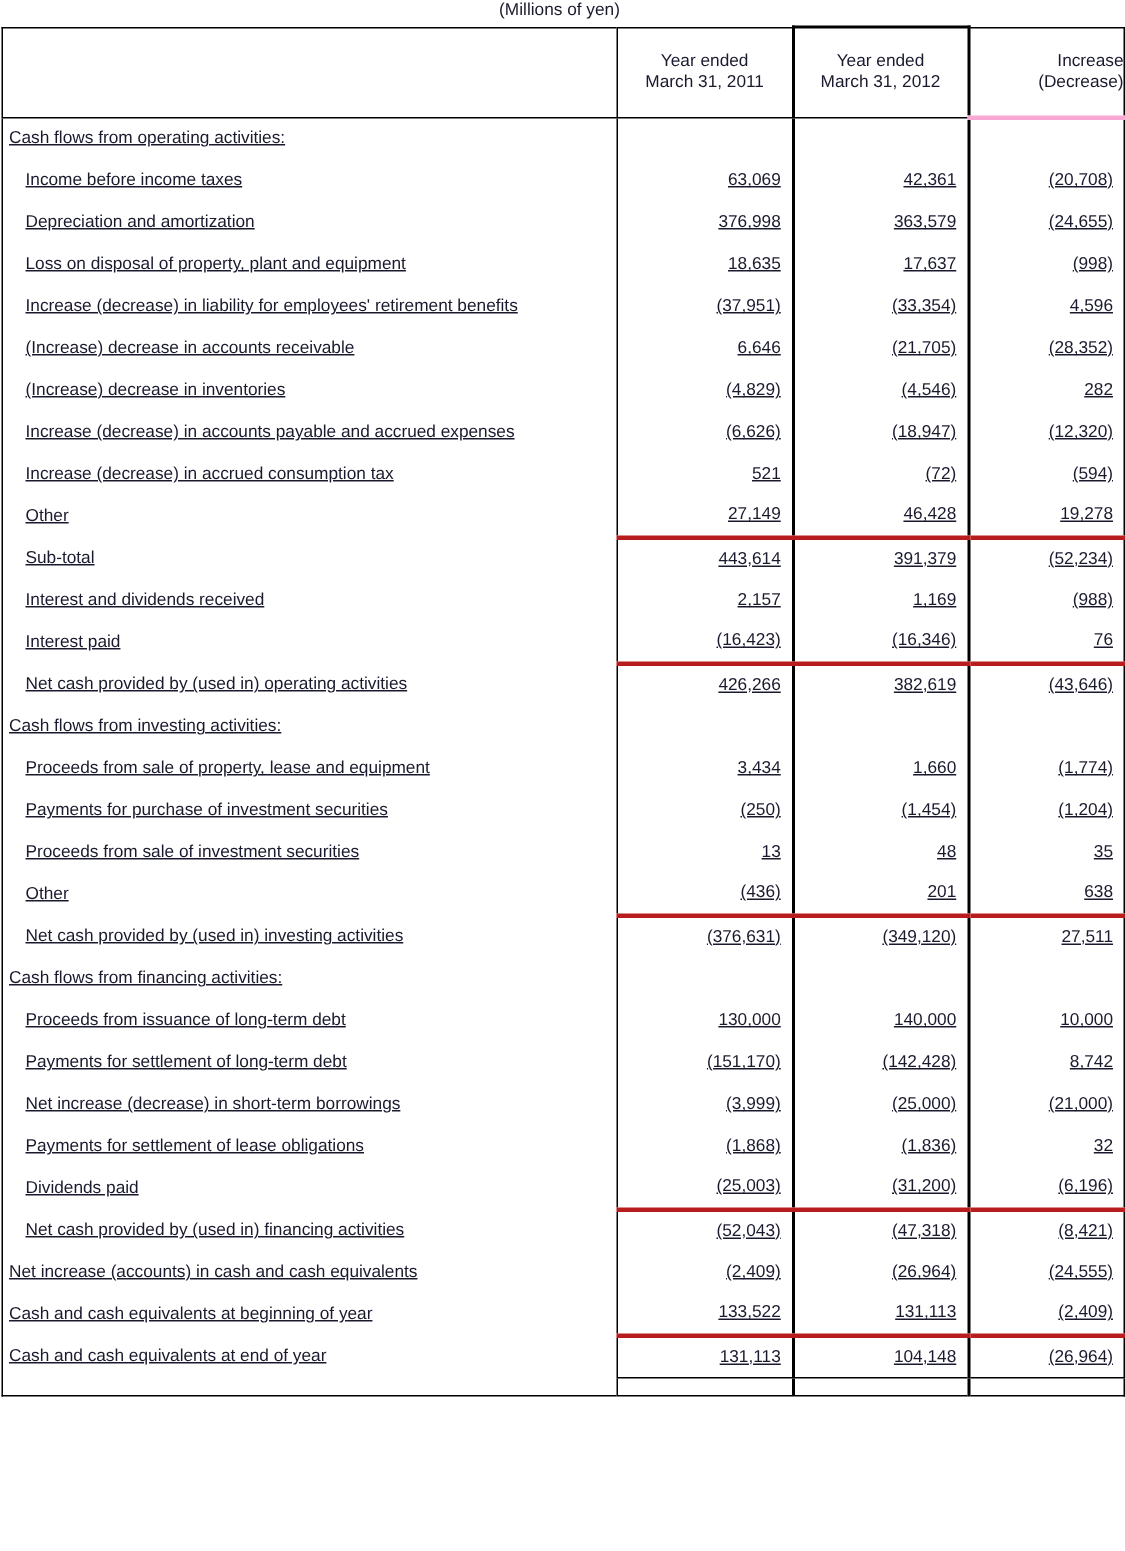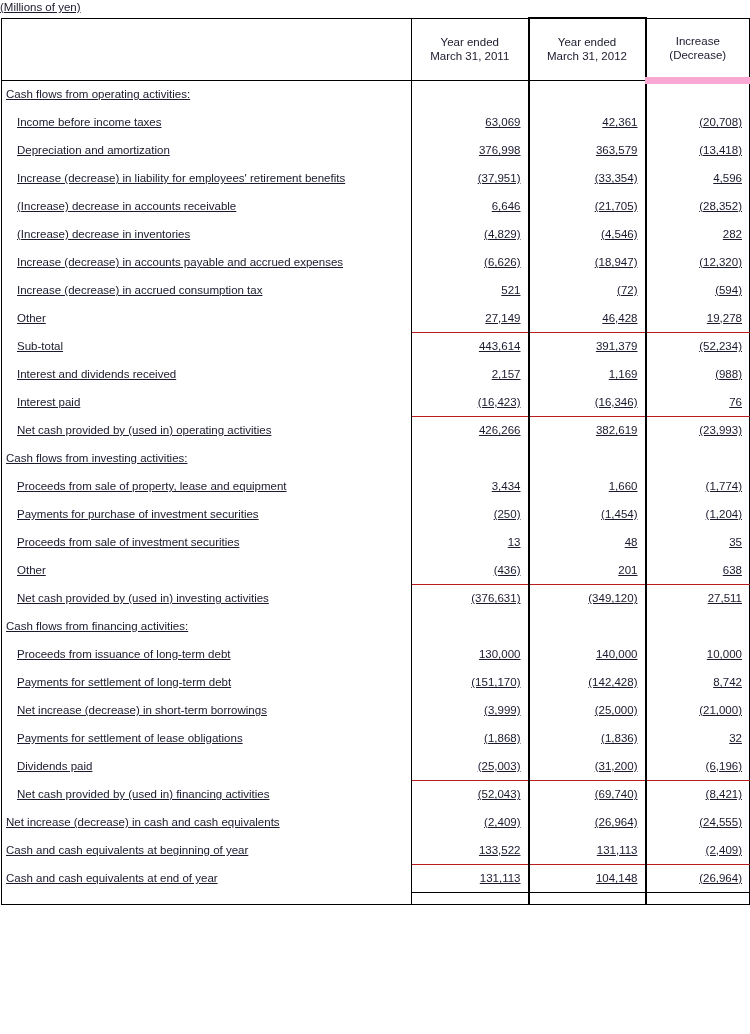--- a/index.html
+++ b/index.html
@@ -15,27 +15,26 @@
     color: #1a1a2e;
     position: relative;
     overflow: hidden;
   }
 
   .unit-note {
     position: absolute;
     top: 0px;
     left: 0px;
     width: 748px;
-    text-align: left;
+    text-align: center;
     font-size: 11.5px;
     line-height: 15px;
     color: #1a1a2e;
     padding-right: 2px;
     box-sizing: border-box;
-    text-decoration: underline;
   }
 
   .cf-table {
     position: absolute;
     top: 17px;
     left: 1px;
     width: 748px;
     border-collapse: collapse;
     table-layout: fixed;
     font-size: 11.5px;
@@ -65,42 +64,42 @@
   .head-cell {
     text-align: center;
     line-height: 14px;
     font-size: 11.5px;
     padding: 0 4px;
   }
   .head-row .lbl { border-bottom: 1px solid #000; }
   .head-row .hc-y1  { border-left: 1px solid #000;  border-bottom: 1px solid #000; }
   .head-row .hc-y2  { border-left: 2px solid #000;  border-right: 2px solid #000;
                       border-bottom: 1px solid #000; border-top: 2px solid #000; }
-  .head-row .hc-inc { border-bottom: 7px solid #f9a8d4; }
+  .head-row .hc-inc { border-bottom: 3px solid #f9a8d4; text-align: right; }
 
   
   tr.r { height: 28px; text-decoration: underline; }
   td.lbl {
     text-align: left;
     padding-left: 4px;
     white-space: nowrap;
   }
   td.lbl.indent { padding-left: 15px; }
 
   td.num {
     text-align: right;
     padding-right: 7px;
     white-space: nowrap;
   }
   td.n-y1  { border-left: 1px solid #000; margin-top: 37px; }
   td.n-y2  { border-left: 2px solid #000; border-right: 2px solid #000; margin-top: 24px; }
   td.n-inc { }
 
   
-  tr.ruled td.num { border-top: 1px solid #b91c1c; }
+  tr.ruled td.num { border-top: 3px solid #b91c1c; }
 
   
   tr.tail { height: 12px; }
   tr.tail td.num { border-top: 1px solid #000; }
 </style>
 </head>
 <body>
 
 <div class="unit-note">(Millions of yen)</div>
 
@@ -138,21 +137,27 @@
       <tr class="r">
         <td class="lbl indent">Income before income taxes</td>
         <td class="num n-y1">63,069</td>
         <td class="num n-y2">42,361</td>
         <td class="num n-inc">(20,708)</td>
       </tr>
       <tr class="r">
         <td class="lbl indent">Depreciation and amortization</td>
         <td class="num n-y1">376,998</td>
         <td class="num n-y2">363,579</td>
-        <td class="num n-inc">(13,418)</td>
+        <td class="num n-inc">(24,655)</td>
+      </tr>
+      <tr class="r">
+        <td class="lbl indent">Loss on disposal of property, plant and equipment</td>
+        <td class="num n-y1">18,635</td>
+        <td class="num n-y2">17,637</td>
+        <td class="num n-inc">(998)</td>
       </tr>
       <tr class="r">
         <td class="lbl indent">Increase (decrease) in liability for employees' retirement benefits</td>
         <td class="num n-y1">(37,951)</td>
         <td class="num n-y2">(33,354)</td>
         <td class="num n-inc">4,596</td>
       </tr>
       <tr class="r">
         <td class="lbl indent">(Increase) decrease in accounts receivable</td>
         <td class="num n-y1">6,646</td>
@@ -198,21 +203,21 @@
       <tr class="r">
         <td class="lbl indent">Interest paid</td>
         <td class="num n-y1">(16,423)</td>
         <td class="num n-y2">(16,346)</td>
         <td class="num n-inc">76</td>
       </tr>
       <tr class="r ruled">
         <td class="lbl indent">Net cash provided by (used in) operating activities</td>
         <td class="num n-y1">426,266</td>
         <td class="num n-y2">382,619</td>
-        <td class="num n-inc">(23,993)</td>
+        <td class="num n-inc">(43,646)</td>
       </tr>
       <tr class="r">
         <td class="lbl">Cash flows from investing activities:</td>
         <td class="num n-y1"></td>
         <td class="num n-y2"></td>
         <td class="num n-inc"></td>
       </tr>
       <tr class="r">
         <td class="lbl indent">Proceeds from sale of property, lease and equipment</td>
         <td class="num n-y1">3,434</td>
@@ -275,25 +280,25 @@
       </tr>
       <tr class="r">
         <td class="lbl indent">Dividends paid</td>
         <td class="num n-y1">(25,003)</td>
         <td class="num n-y2">(31,200)</td>
         <td class="num n-inc">(6,196)</td>
       </tr>
       <tr class="r ruled">
         <td class="lbl indent">Net cash provided by (used in) financing activities</td>
         <td class="num n-y1">(52,043)</td>
-        <td class="num n-y2">(69,740)</td>
+        <td class="num n-y2">(47,318)</td>
         <td class="num n-inc">(8,421)</td>
       </tr>
       <tr class="r">
-        <td class="lbl">Net increase (decrease) in cash and cash equivalents</td>
+        <td class="lbl">Net increase (accounts) in cash and cash equivalents</td>
         <td class="num n-y1">(2,409)</td>
         <td class="num n-y2">(26,964)</td>
         <td class="num n-inc">(24,555)</td>
       </tr>
       <tr class="r">
         <td class="lbl">Cash and cash equivalents at beginning of year</td>
         <td class="num n-y1">133,522</td>
         <td class="num n-y2">131,113</td>
         <td class="num n-inc">(2,409)</td>
       </tr>

